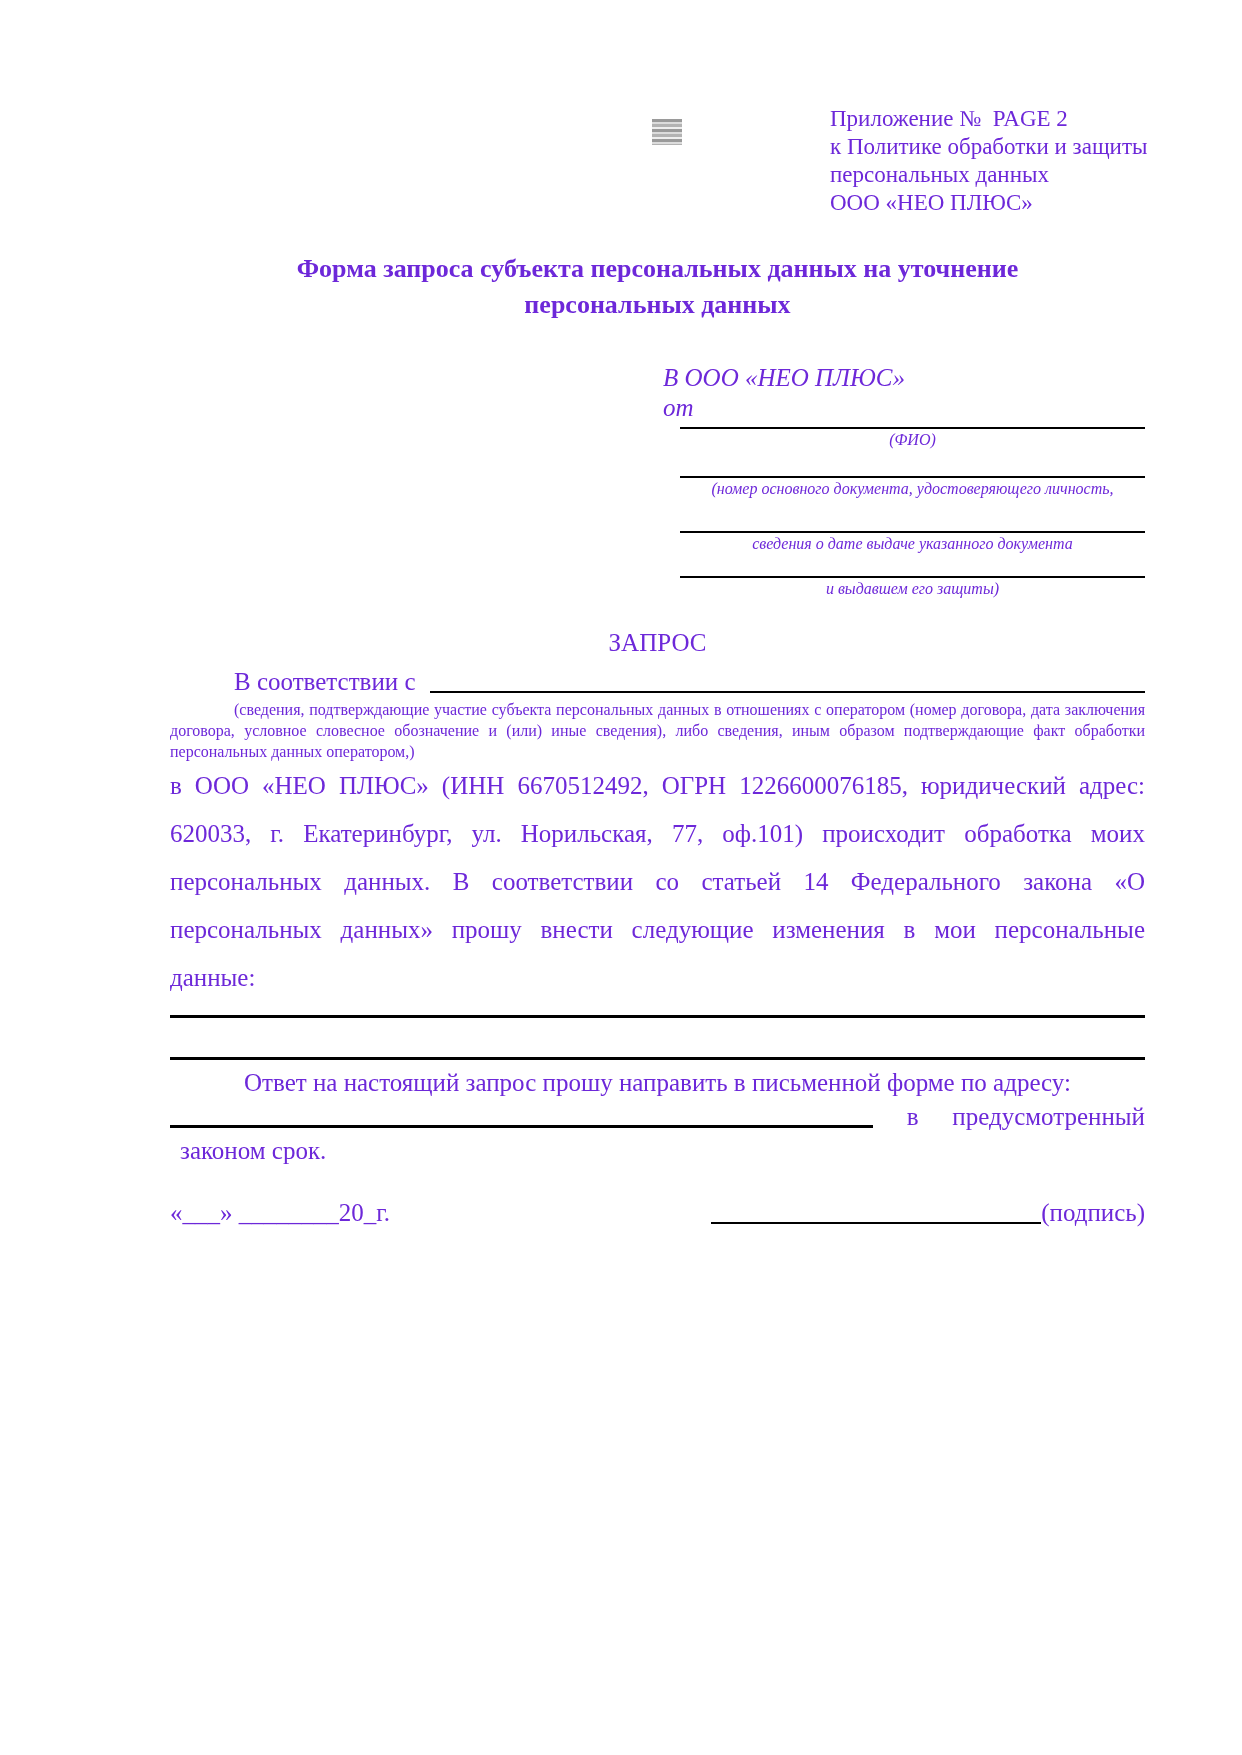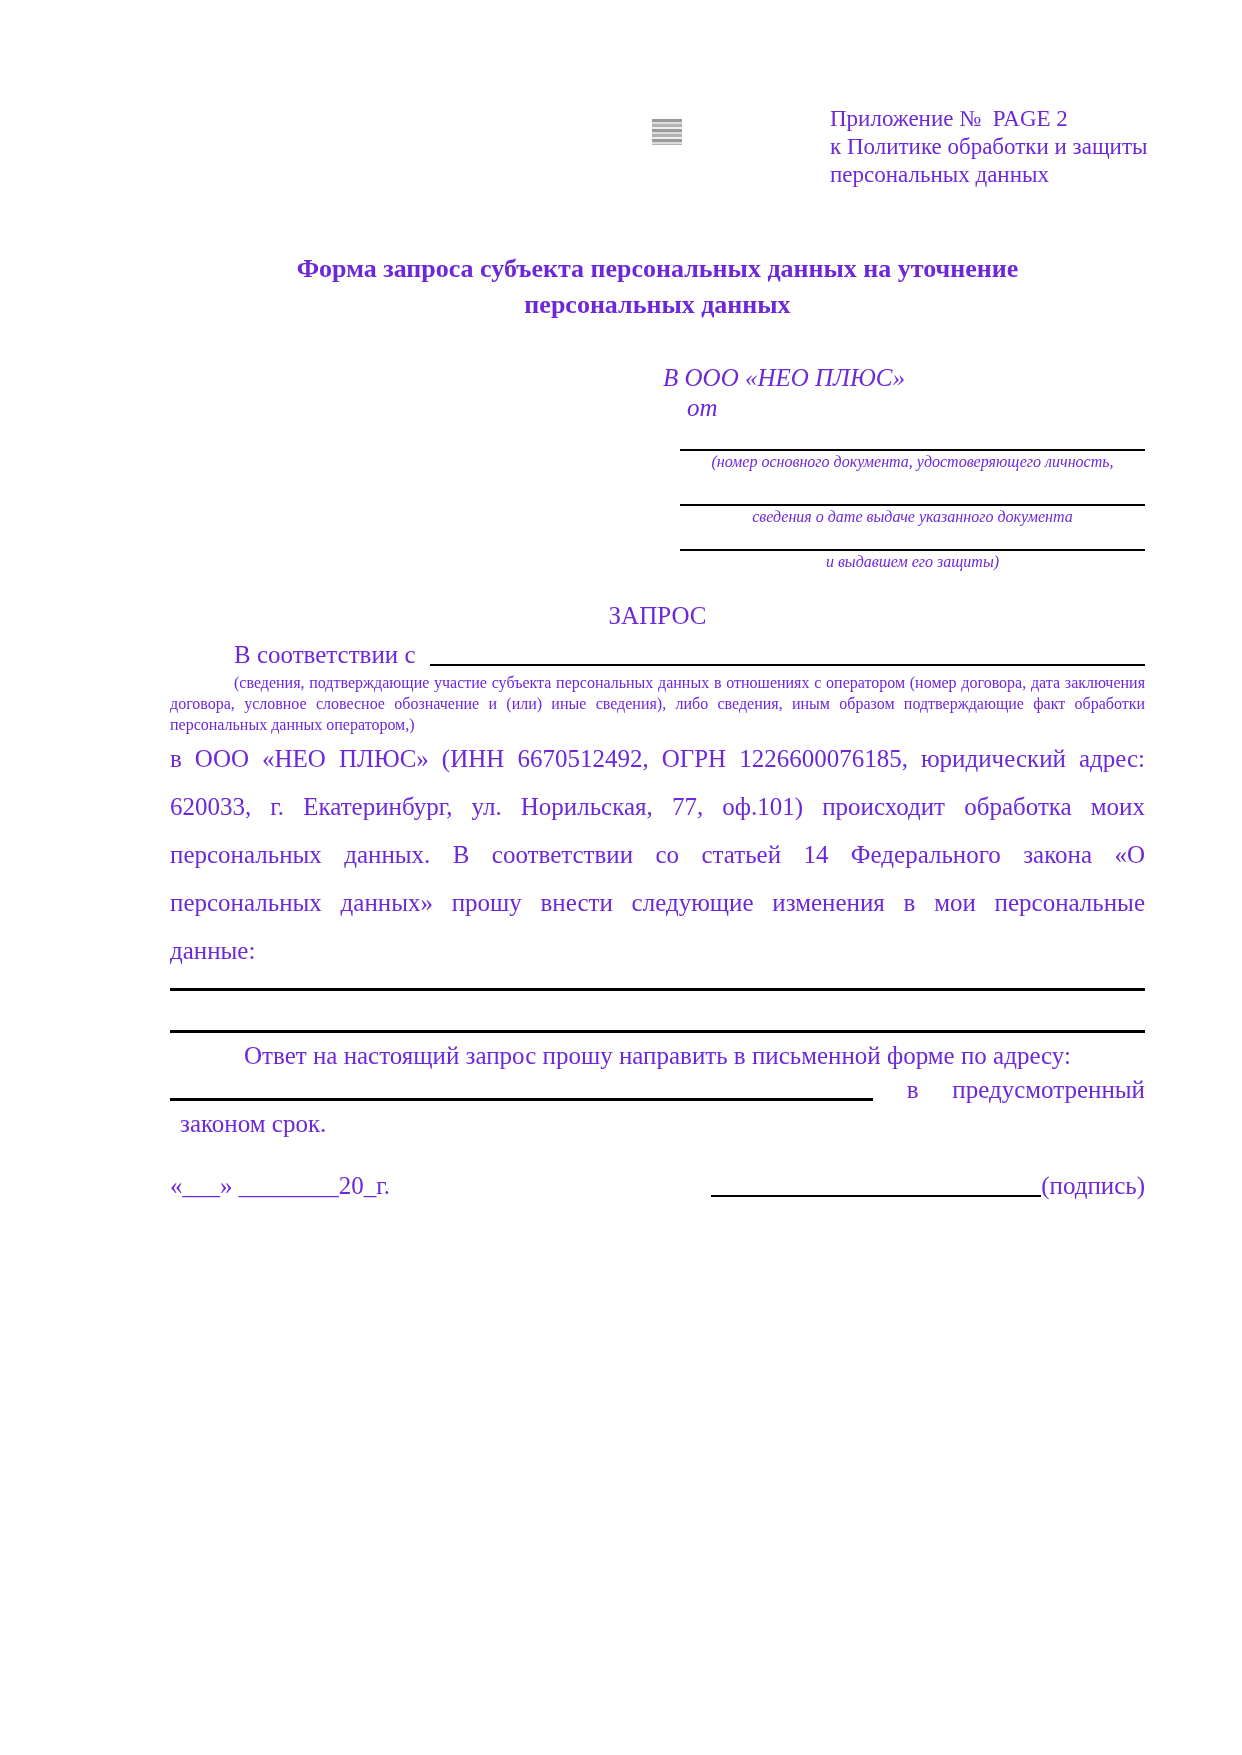--- a/index.html
+++ b/index.html
@@ -29,21 +29,21 @@
   
   .title {
     margin:28px auto 0;
     max-width:820px;
     font-size:26px; line-height:36px; font-weight:bold;
     text-align:center;
   }
 
   
   .addressee { margin-top:40px; margin-left:493px; width:482px; line-height:30px;font-style:italic; }
-  .addressee .from { margin-left:24px; }
+  .addressee .from { }
   .field { margin-left:17px; }
   .uline { height:6px; border-bottom:2px solid #000; }
   .cap { font-size:16px; line-height:21px; text-align:center; }
   .f2 { margin-top:22px; }
   .f3 { margin-top:28px; }
   .f4 { margin-top:18px; }
 
   
   .zapros { margin-top:26px; text-align:center; line-height:35px; }
   .intro { display:flex; margin-top:4px; line-height:35px; }
@@ -70,29 +70,34 @@
 <body>
 
 <div class="page">
 
   <div class="hdr">
     <div class="artifact"></div>
     <div class="appendix">
       <div>Приложение №  PAGE 2</div>
       <div>к Политике обработки и защиты</div>
       <div>персональных данных</div>
+      <div>ООО «НЕО ПЛЮС»</div>
     </div>
   </div>
 
   <h1 class="title">Форма запроса субъекта персональных данных на уточнение персональных данных</h1>
 
   <div class="addressee">
     <div class="to">В ООО «НЕО ПЛЮС»</div>
     <div class="from">от</div>
 
+    <div class="field f1">
+      <div class="uline"></div>
+      <div class="cap">(ФИО)</div>
+    </div>
     <div class="field f2">
       <div class="uline"></div>
       <div class="cap">(номер основного документа, удостоверяющего личность,</div>
     </div>
     <div class="field f3">
       <div class="uline"></div>
       <div class="cap">сведения о дате выдаче указанного документа</div>
     </div>
     <div class="field f4">
       <div class="uline"></div>

